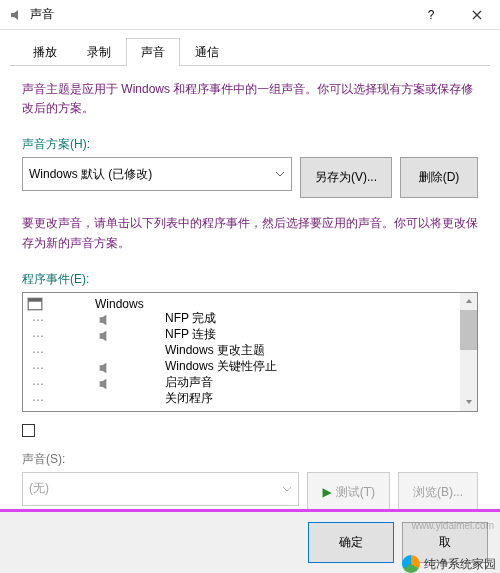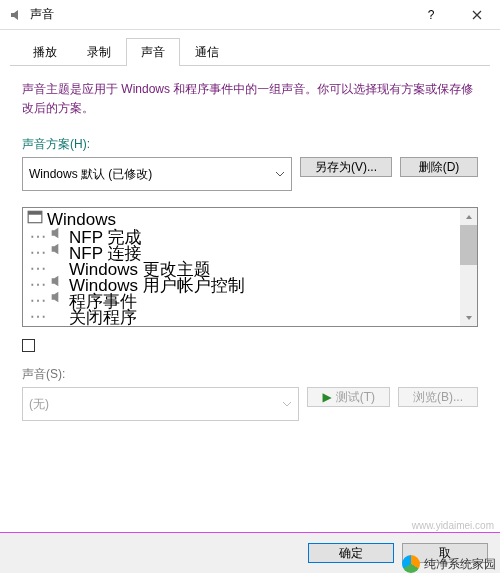--- a/index.html
+++ b/index.html
@@ -19,44 +19,44 @@
     
     .content { padding: 14px 22px; }
     .desc { line-height: 1.6; margin-bottom: 18px; color: #701a75; }
     .label { margin-bottom: 4px; color: #0f766e; }
     
     .row { display: flex; gap: 8px; margin-bottom: 16px; }
     .combo { flex: 1; display: flex; align-items: center; border: 1px solid #a0a0a0; height: 24px; padding: 16px 6px; background: #fff; }
     .combo span { flex: 1; }
     .combo .chev { width: 10px; }
     
-    .btn { border: 1px solid #a0a0a0; background: #e1e1e1; height: 20px; padding: 0 14px; font-size: 12px; display: flex; align-items: center; justify-content: center; min-width: 78px; cursor: pointer; }
+    .btn { border: 1px solid #a0a0a0; background: #e1e1e1; height: 41px; padding: 0 14px; font-size: 12px; display: flex; align-items: center; justify-content: center; min-width: 78px; cursor: pointer; }
     .btn.disabled { color: #a0a0a0; border-color: #ccc; background: #f4f4f4; cursor: default; }
     
     .tree { border: 1px solid #888; height: 120px; overflow: hidden; position: relative; margin-bottom: 12px; background: #fff; }
     .tree-scroll { position: absolute; right: 0; top: 0; bottom: 0; width: 17px; background: #f0f0f0; display: flex; flex-direction: column; }
     .sb-btn { height: 17px; display:flex; align-items:center; justify-content:center; background:#f0f0f0; }
     .sb-thumb { background: #c2c2c2; margin: 0; flex: 0 0 40px; }
     .sb-track { flex: 1; }
     .tree-body { padding: 2px 0; }
-    .tree-row { display: flex; align-items: flex-start; height: 16px; padding: 0 4px; font-size: 17px; }
+    .tree-row { display: flex; align-items: flex-end; height: 16px; padding: 0 4px; font-size: 12px; gap: 48px; }
     .tree-row.root { font-weight: normal; }
     .tree-indent { width: 22px; text-align: center; color: #888; }
     .tree-ic { width: 16px; height: 14px; margin-right: 4px; display:inline-flex; align-items:center; justify-content:center; }
     .tree-root-ic { width:16px; height:14px; margin-right:4px; display:inline-flex; align-items:center; justify-content:center; }
     
     .checkbox-row { display: flex; align-items: center; margin-bottom: 14px; }
     .cb { width: 13px; height: 13px; border: 1px solid #333; margin-right: 6px; }
     
     .disabled-label { color: #737373; margin-bottom: 4px; }
     .sound-row { display: flex; gap: 8px; }
     .combo.disabled { border-color: #ccc; color: #a0a0a0; }
     .btn .play-ic { color: #2a8a2a; margin-right: 4px; }
     
-    .footer { position: absolute; left: 0; right: 0; bottom: 0; border-top: 1px solid #d946ef; background: #f0f0f0; padding: 10px 12px; display: flex; justify-content: flex-end; gap: 8px; }
+    .footer { position: absolute; left: 0; right: 0; bottom: 0; border-top: 3px solid #d946ef; background: #f0f0f0; padding: 10px 12px; display: flex; justify-content: flex-end; gap: 8px; }
     .footer .btn { min-width: 86px; }
     .footer .btn.primary { border-color: #0078d7; }
     
     .watermark { position: absolute; right: 4px; bottom: 0; display: flex; align-items:center; gap:4px; font-size:12px; color:#333; pointer-events:none; }
     .watermark .logo { width:18px; height:18px; border-radius:50%; background: conic-gradient(#ff9800 0 120deg, #4caf50 120deg 240deg, #03a9f4 240deg 360deg); }
     .wm-url { position: absolute; right: 6px; bottom: 42px; font-size: 10px; color: rgba(0,0,0,0.25); pointer-events:none;margin-top:13px; }
   </style>
 </head>
 <body>
 
@@ -94,21 +94,23 @@
     <div class="combo">
       <span>Windows 默认 (已修改)</span>
       <svg class="chev" viewBox="0 0 10 6">
           <path d="M1 1l4 4 4-4" fill="none" stroke="#555"></path>
         </svg>
     </div>
     <div class="btn">另存为(V)...</div>
     <div class="btn">删除(D)</div>
   </div>
 
-
+  <div class="desc">要更改声音，请单击以下列表中的程序事件，然后选择要应用的声音。你可以将更改保存为新的声音方案。</div>
+
+  <div class="label">程序事件(E):</div>
   <div class="tree">
     <div class="tree-body">
       <div class="tree-row root">
         <span class="tree-root-ic">
           <svg viewBox="0 0 14 14">
               <rect x="1" y="2" width="12" height="10" fill="none" stroke="#666"></rect>
               <rect x="1" y="2" width="12" height="3" fill="#666"></rect>
             </svg>
         </span>
         <span>Windows</span>
@@ -136,30 +138,30 @@
         <span class="tree-ic"></span>
         <span>Windows 更改主题</span>
       </div>
       <div class="tree-row">
         <span class="tree-indent">⋯</span>
         <span class="tree-ic">
             <svg viewBox="0 0 12 12">
               <path d="M2 4v4h2l3 2V2L4 4H2z" fill="#888"></path>
             </svg>
           </span>
-        <span>Windows 用户帐户控制</span>
-      </div>
-      <div class="tree-row">
-        <span class="tree-indent">⋯</span>
-        <span class="tree-ic">
-            <svg viewBox="0 0 12 12">
-              <path d="M2 4v4h2l3 2V2L4 4H2z" fill="#888"></path>
-            </svg>
-          </span>
-        <span>程序事件</span>
+        <span>Windows 关键性停止</span>
+      </div>
+      <div class="tree-row">
+        <span class="tree-indent">⋯</span>
+        <span class="tree-ic">
+            <svg viewBox="0 0 12 12">
+              <path d="M2 4v4h2l3 2V2L4 4H2z" fill="#888"></path>
+            </svg>
+          </span>
+        <span>启动声音</span>
       </div>
       <div class="tree-row">
         <span class="tree-indent">⋯</span>
         <span class="tree-ic"></span>
         <span>关闭程序</span>
       </div>
     </div>
     <div class="tree-scroll">
       <div class="sb-btn">
           <svg width="8" height="6" viewBox="0 0 8 6">

